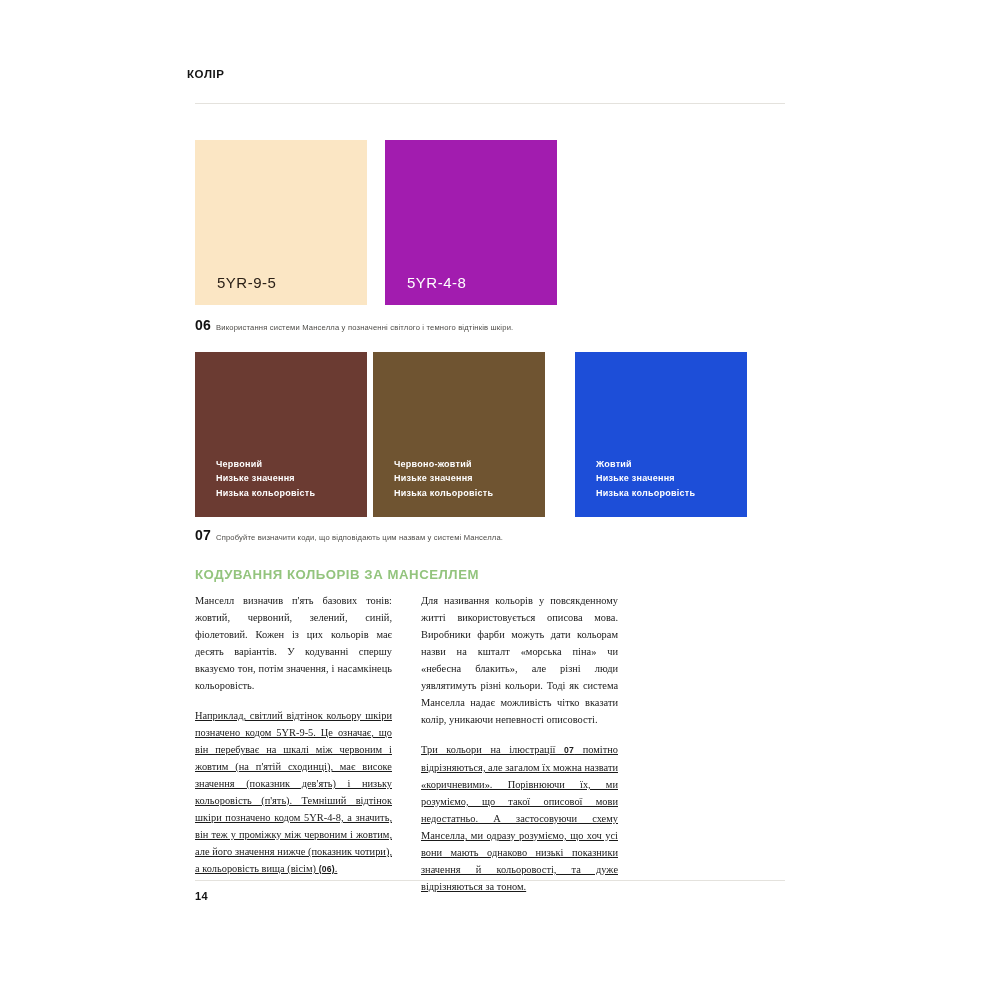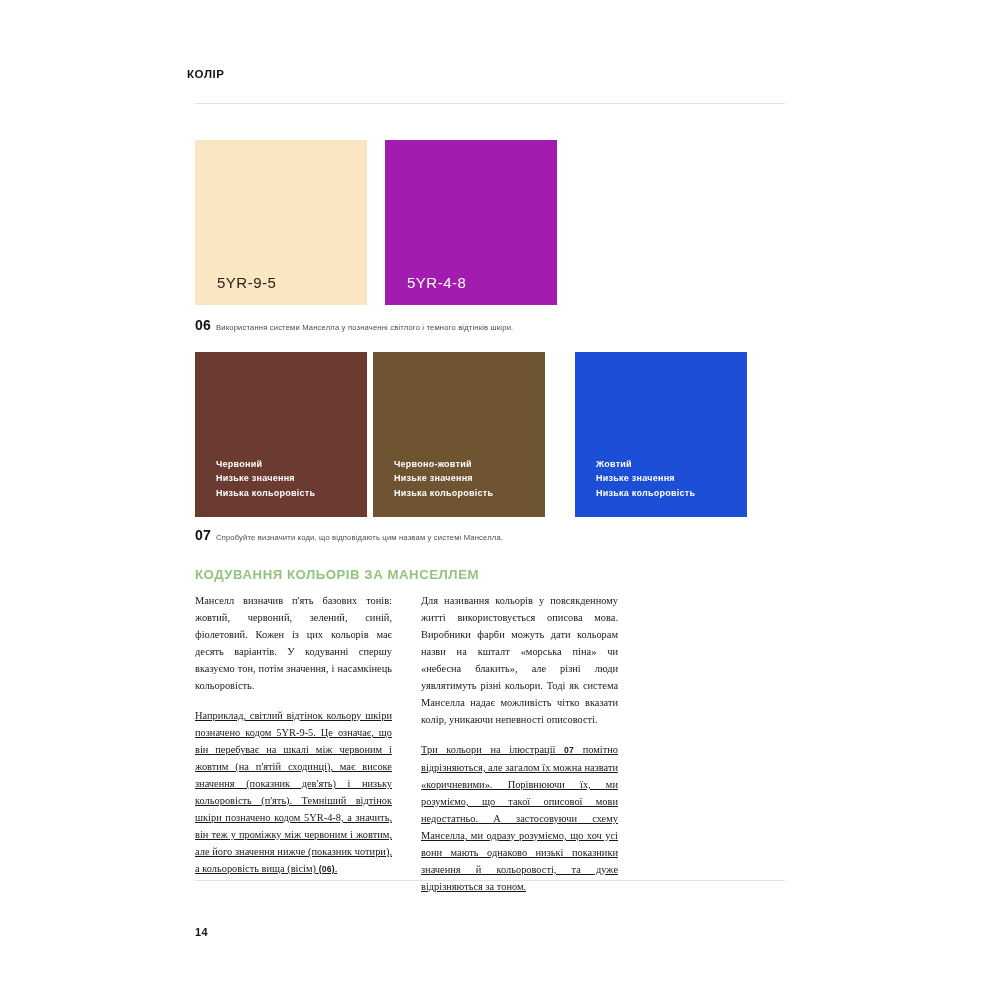--- a/index.html
+++ b/index.html
@@ -165,21 +165,21 @@
     position: absolute;
     left: 195px;
     top: 880px;
     width: 590px;
     height: 1px;
     background: #e4e2dd;
   }
   .folio {
     position: absolute;
     left: 195px;
-    top: 926px;
+    top: 890px;
     font-family: "Liberation Sans", sans-serif;
     font-weight: bold;
     font-size: 11px;
     color: #141414;
     letter-spacing: 0.3px;
   }
 </style>
 </head>
 <body>
 

